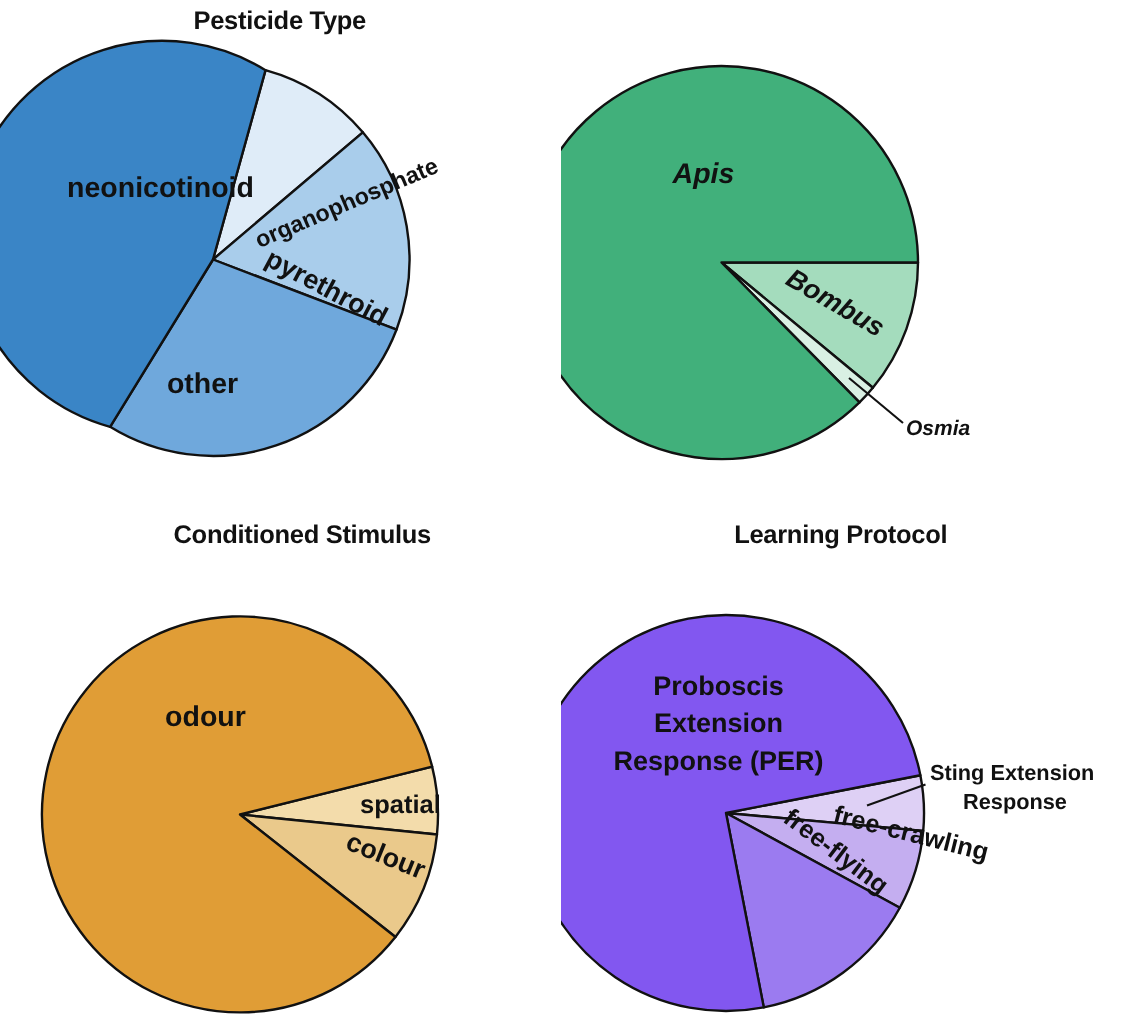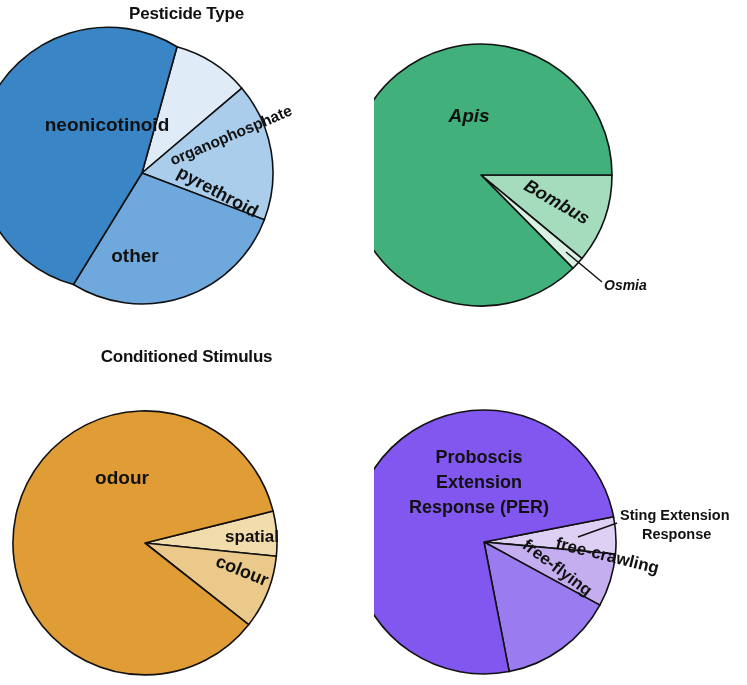--- a/index.html
+++ b/index.html
@@ -93,39 +93,40 @@
 
       <path class="slice-path" fill="#41b07b" d="M107,175 L199.0,268.3 A131,131 0 1,1 238,175 Z"></path>
 
       <text class="wedge-label" x="95" y="122" font-size="19" font-style="italic" text-anchor="middle">Apis</text>
       <text class="wedge-label" x="180" y="207" font-size="18" font-style="italic" text-anchor="middle" transform="rotate(30 180 207)">Bombus</text>
       <line class="leader-line" x1="192" y1="252" x2="228" y2="282"></line>
       <text class="callout-label" x="230" y="290" font-size="14" font-style="italic" text-anchor="start">Osmia</text>
     </svg>
   </div>
 
-  <div class="panel" style="left:0px; top:343px;">
+  <div class="panel" style="left:15px; top:343px;">
     <div class="panel-title">Conditioned Stimulus</div>
     <svg class="pie-svg" viewBox="0 0 373 342">
 
       <g transform="rotate(-14 145 200)">
 
         <path class="slice-path" fill="#f3dcab" d="M145,200 L277,200 A132,132 0 0,1 269.2,244.7 Z"></path>
 
         <path class="slice-path" fill="#eac98b" d="M145,200 L269.2,244.7 A132,132 0 0,1 225.8,304.3 Z"></path>
 
         <path class="slice-path" fill="#e09d36" d="M145,200 L225.8,304.3 A132,132 0 1,1 277,200 Z"></path>
       </g>
       <text class="wedge-label" x="122" y="141" font-size="19" text-anchor="middle">odour</text>
       <text class="wedge-label" x="252" y="199" font-size="17" text-anchor="middle">spatial</text>
       <text class="wedge-label" x="240" y="233" font-size="18" text-anchor="middle" transform="rotate(22 240 233)">colour</text>
     </svg>
   </div>
 
   <div class="panel" style="left:374px; top:343px;">
+    <div class="panel-title">Learning Protocol</div>
     <svg class="pie-svg" viewBox="0 0 373 342">
 
       <g transform="rotate(-11 110 199)">
 
         <path class="slice-path" fill="#ded0f5" d="M110,199 L242,199 A132,132 0 0,1 236.8,235.8 Z"></path>
 
         <path class="slice-path" fill="#c4aef0" d="M110,199 L236.8,235.8 A132,132 0 0,1 211.7,283.1 Z"></path>
 
         <path class="slice-path" fill="#9b7bf0" d="M110,199 L211.7,283.1 A132,132 0 0,1 110,331 Z"></path>
 

